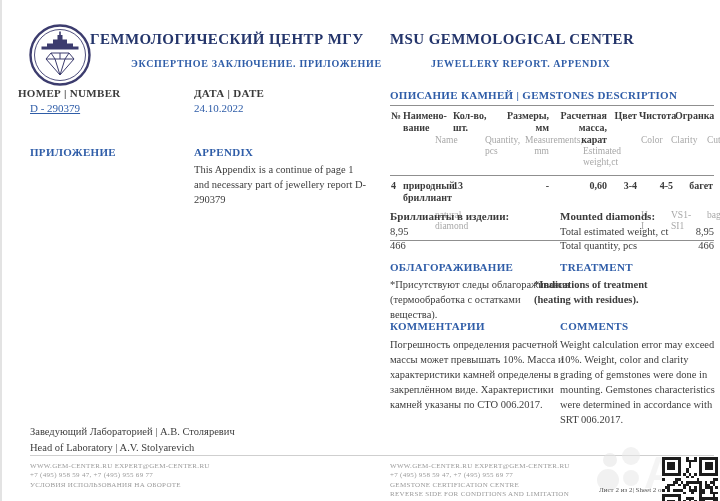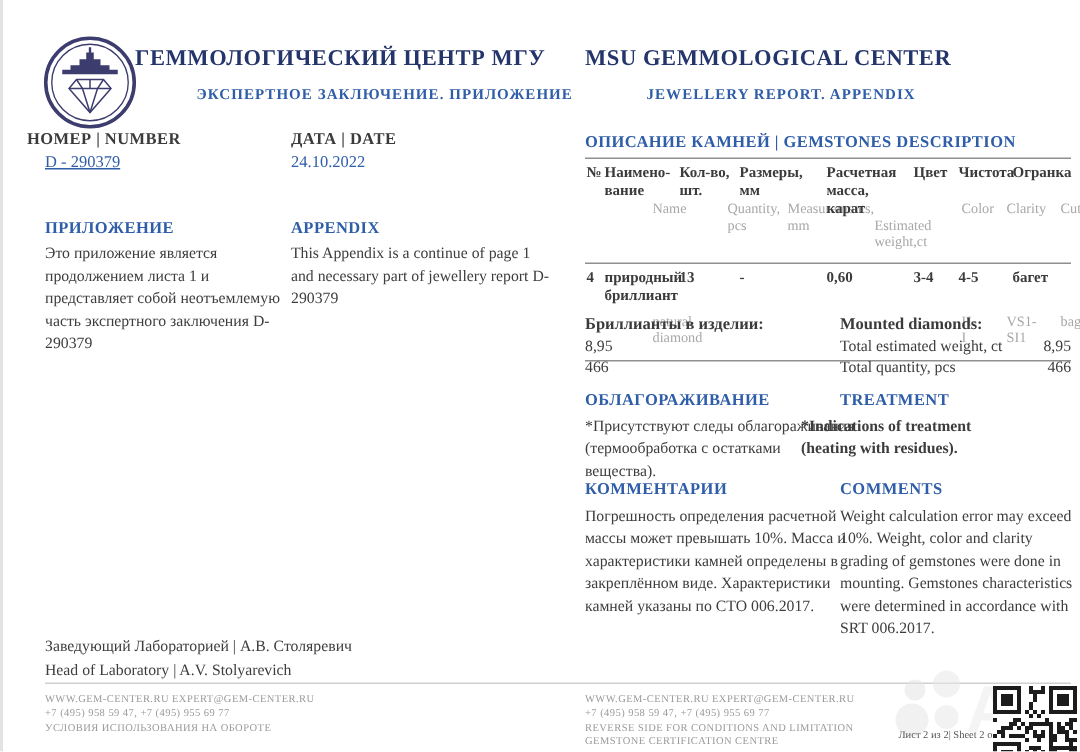--- a/index.html
+++ b/index.html
@@ -16,21 +16,21 @@
   .lbl{font-size:11px;font-weight:bold;color:#3b3b3b;letter-spacing:.3px;}
   .val{font-size:11px;}
   .sec-h{font-size:11px;font-weight:bold;letter-spacing:.3px;}
   .body-t{font-size:10.5px;line-height:1.42;color:#3d3d3d;}
   
   .gem-table{border-collapse:collapse;table-layout:fixed;width:324px;}
   .gem-table{border-top:1px solid #8f8f8f;}
   .gem-table thead tr{border-bottom:1px solid #8f8f8f;}
   .gem-table tbody tr{border-bottom:1px solid #8f8f8f;}
   .gem-table th,.gem-table td{padding:4px 1px 6px 1px;vertical-align:top;font-weight:normal;}
-  .gem-table .c{text-align:left;}
+  .gem-table .c{text-align:right;}
   .gem-table .l{text-align:left;}
   .cell-ru{display:block;font-size:10px;font-weight:bold;color:#3b3b3b;line-height:1.2;min-height:25px;}
   .cell-en{display:block;font-size:9.5px;color:#a8a8a8;line-height:1.2;margin-left:32px;}
   td .cell-ru{min-height:30px;}
   td .cell-en{min-height:24px;}
   
   .m-head{font-size:11px;font-weight:bold;color:#3b3b3b;margin-bottom:3px;}
   .m-row{display:flex;justify-content:space-between;font-size:10.5px;color:#3d3d3d;line-height:1.35;}
   
   .foot{font-size:7px;color:#9a9a9a;letter-spacing:.3px;line-height:1.35;}
@@ -69,21 +69,20 @@
 
   <div class="abs h-title navy" style="left:388px;top:31px;">MSU GEMMOLOGICAL CENTER</div>
   <div class="abs h-sub blue" style="left:388px;top:58px;">JEWELLERY REPORT. APPENDIX</div>
 
   <div class="abs lbl" style="left:16px;top:87px;">НОМЕР | NUMBER</div>
   <div class="abs val blue" style="left:28px;top:102px;text-decoration:underline;">D - 290379</div>
   <div class="abs lbl" style="left:192px;top:87px;">ДАТА | DATE</div>
   <div class="abs val blue" style="left:192px;top:102px;">24.10.2022</div>
 
   <div class="abs sec-h blue" style="left:28px;top:146px;">ПРИЛОЖЕНИЕ</div>
-  <div class="abs body-t" style="left:28px;top:163px;width:170px;">Это приложение является продолжением листа 1 и представляет собой неотъемлемую часть экспертного заключения D-290379</div>
   <div class="abs sec-h blue" style="left:192px;top:146px;">APPENDIX</div>
   <div class="abs body-t" style="left:192px;top:163px;width:172px;">This Appendix is a continue of page 1 and necessary part of jewellery report D-290379</div>
 
   <div class="abs sec-h blue" style="left:388px;top:89px;">ОПИСАНИЕ КАМНЕЙ | GEMSTONES DESCRIPTION</div>
 
   <table class="gem-table abs" style="left:388px;top:105px;">
     <colgroup>
       <col style="width:12px">
         <col style="width:50px">
         <col style="width:40px">
@@ -203,22 +202,22 @@
 
   <div class="abs foot" style="left:28px;top:462px;">
     <div>WWW.GEM-CENTER.RU EXPERT@GEM-CENTER.RU</div>
     <div>+7 (495) 958 59 47, +7 (495) 955 69 77</div>
     <div>УСЛОВИЯ ИСПОЛЬЗОВАНИЯ НА ОБОРОТЕ</div>
   </div>
 
   <div class="abs foot" style="left:388px;top:462px;">
     <div>WWW.GEM-CENTER.RU EXPERT@GEM-CENTER.RU</div>
     <div>+7 (495) 958 59 47, +7 (495) 955 69 77</div>
+    <div>GEMSTONE CERTIFICATION CENTRE</div>
     <div>REVERSE SIDE FOR CONDITIONS AND LIMITATION</div>
-    <div>GEMSTONE CERTIFICATION CENTRE</div>
   </div>
 
   <div class="abs" style="left:592px;top:446px;width:130px;height:55px;opacity:.55;">
     <svg width="130" height="55" viewBox="0 0 130 55">
       <circle cx="16" cy="14" r="7" fill="#e4e4e4"></circle>
       <circle cx="37" cy="10" r="9" fill="#e8e8e8"></circle>
       <circle cx="14" cy="34" r="11" fill="#e6e6e6"></circle>
       <circle cx="37" cy="32" r="8" fill="#e9e9e9"></circle>
       <text x="50" y="42" font-family="Liberation Sans, sans-serif" font-size="44" font-weight="bold" fill="#ececec">Av</text>
     </svg>

